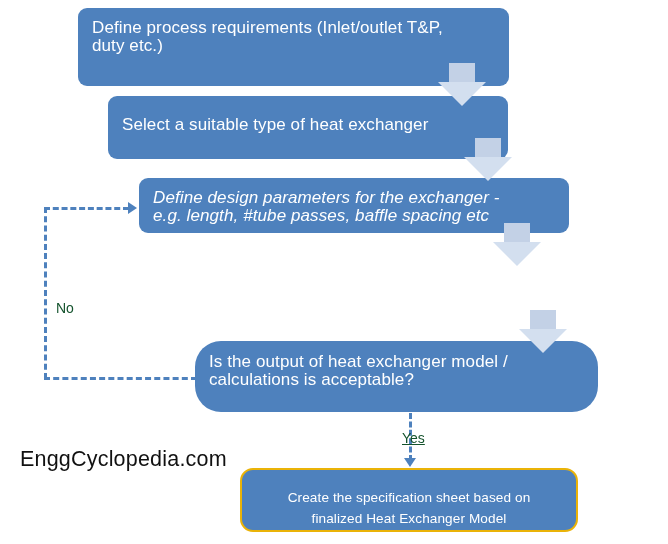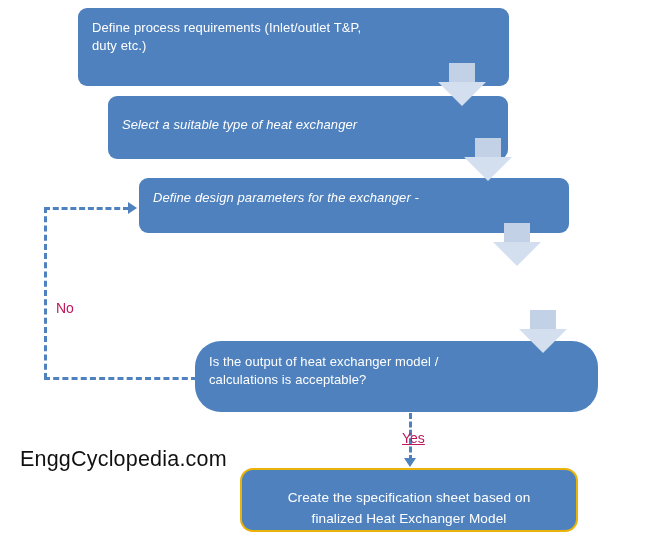--- a/index.html
+++ b/index.html
@@ -11,21 +11,21 @@
   }
   #canvas{position:relative;width:668px;height:544px;background:#fff;}
 
   
   .node{
     position:absolute;
     box-sizing:border-box;
     background:#4E81BD;
     border-radius:9px;
     color:#ffffff;
-    font-size:13px;
+    font-size:17px;
     line-height:18px;
     padding:11px 14px 10px 14px;
     letter-spacing:.1px;
     z-index:3;
   }
   .node.final{
     background:#4E81BD;
     border:2px solid #eab308;
     border-radius:13px;
     text-align:center;
@@ -75,21 +75,21 @@
     width:0;height:0;
     border-left:6px solid transparent;
     border-right:6px solid transparent;
     border-top:9px solid #4E81BD;
     z-index:2;
   }
 
   
   .edgelabel{
     position:absolute;
-    color:#be185d;
+    color:#14532d;
     font-size:14px;
     z-index:5;
   }
   .watermark{
     position:absolute;
     color:#111111;
     font-size:21.5px;
     letter-spacing:.2px;
     z-index:6;
   }
@@ -102,31 +102,32 @@
   <div class="node" style="left:78px;top:8px;width:431px;height:78px;">
     <span class="line">Define process requirements (Inlet/outlet T&amp;P,</span>
     <span class="line">duty etc.)</span>
   </div>
 
   <div class="blockarrow" style="left:438px;top:63px;width:48px;height:44px;">
     <div class="stem"></div>
     <div class="head"></div>
   </div>
 
-  <div class="node" style="left:108px;top:96px;width:400px;height:63px;padding-top:20px;font-style:italic;">
+  <div class="node" style="left:108px;top:96px;width:400px;height:63px;padding-top:20px;">
     <span class="line">Select a suitable type of heat exchanger</span>
   </div>
 
   <div class="blockarrow" style="left:464px;top:138px;width:48px;height:44px;">
     <div class="stem"></div>
     <div class="head"></div>
   </div>
 
   <div class="node" style="left:139px;top:178px;width:430px;height:55px;font-style:italic;">
     <span class="line">Define design parameters for the exchanger -</span>
+    <span class="line">e.g. length, #tube passes, baffle spacing etc</span>
   </div>
 
   <div class="blockarrow" style="left:493px;top:223px;width:48px;height:44px;">
     <div class="stem"></div>
     <div class="head"></div>
   </div>
 
 
   <div class="blockarrow" style="left:519px;top:310px;width:48px;height:44px;">
     <div class="stem"></div>

